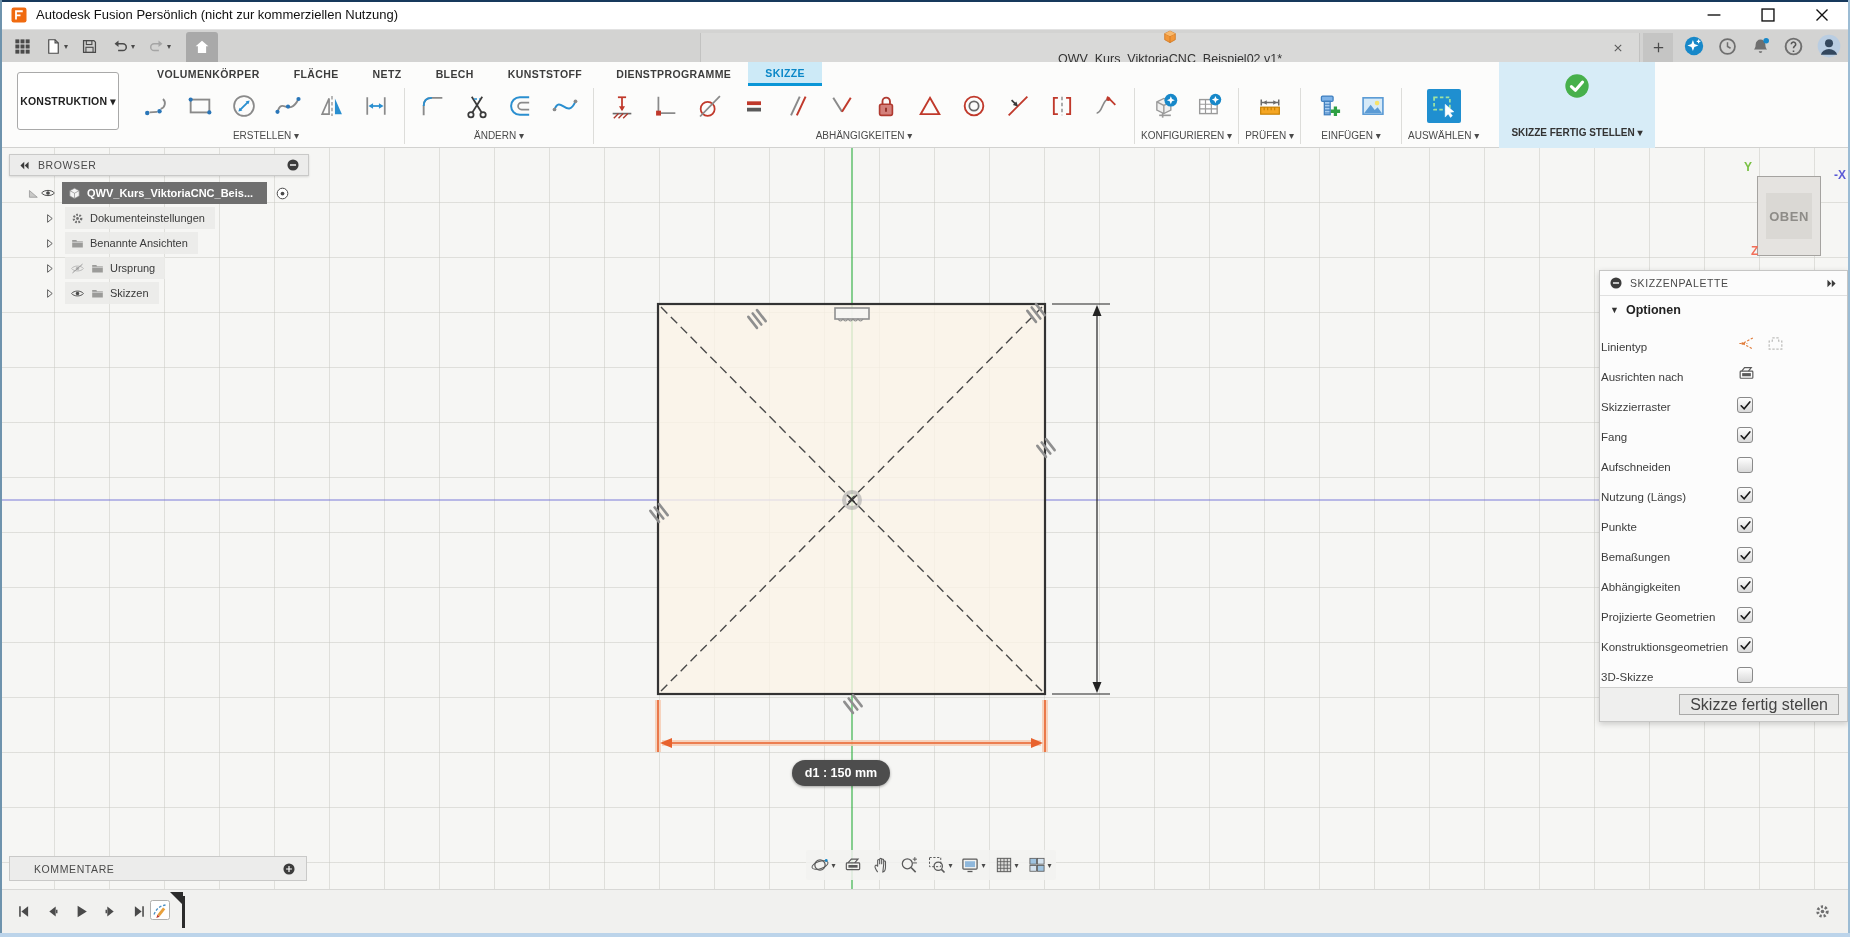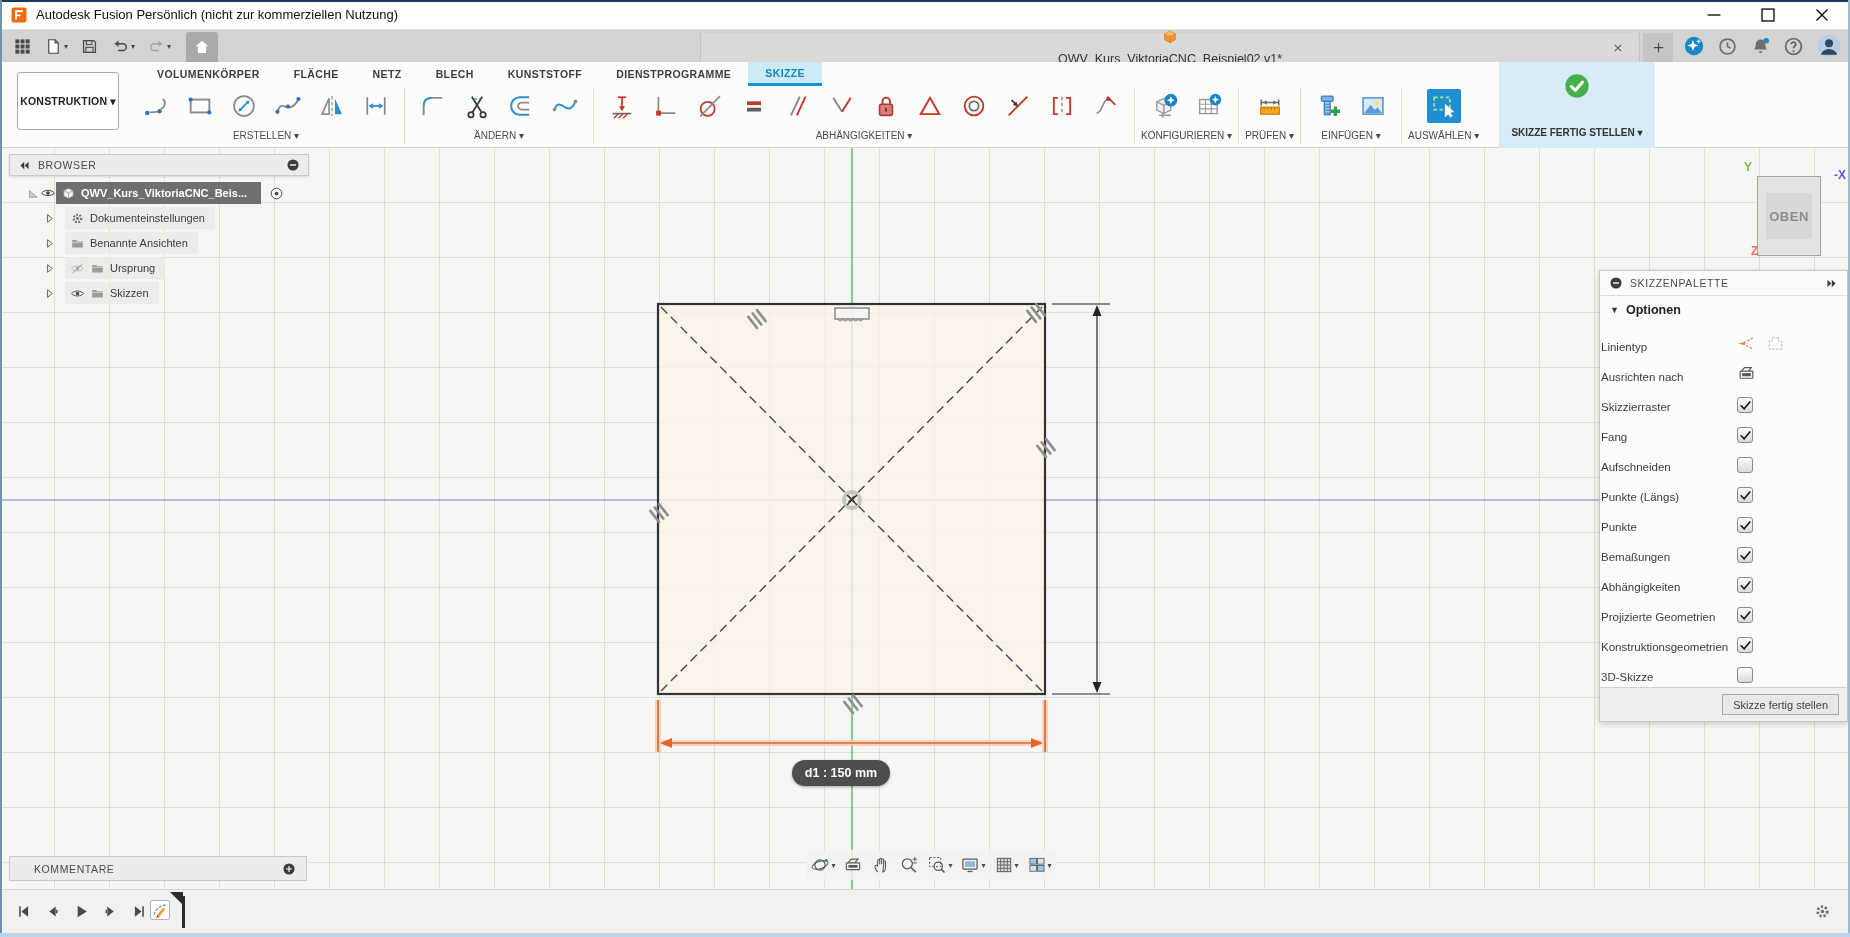--- a/index.html
+++ b/index.html
@@ -78,21 +78,21 @@
   .palette{position:absolute;left:1599px;top:122px;width:249px;height:452px;background:#fcfcfc;border:1px solid #c6c6c5;box-shadow:0 2px 6px rgba(0,0,0,.18);display:flex;flex-direction:column;}
   .pal-header{height:25px;border-bottom:1px solid #e0e0e0;display:flex;align-items:center;padding:0 9px;gap:7px;}
   .pal-header .ph-label{font-size:10.5px;color:#4a4a4a;letter-spacing:.6px;flex:1;}
   .pal-section{height:27px;display:flex;align-items:center;padding:0 10px;gap:7px;font-size:12.5px;font-weight:bold;color:#222;}
   .pal-rows{flex:1;}
   .pal-row{height:30px;display:flex;align-items:flex-end;padding-left:1px;}
   .pal-row .plabel{width:136px;font-size:11.5px;color:#3c3c3c;}
   .pal-row .pctrl{display:flex;align-items:center;gap:10px;}
   .checkbox{width:16px;height:16px;border:1px solid #8a8a8a;border-radius:3px;background:linear-gradient(#fefefe,#d9d9d9);display:flex;align-items:center;justify-content:center;}
   .pal-footer{height:34px;border-top:1px solid #d0d0cf;background:#efefee;display:flex;align-items:center;justify-content:flex-end;padding-right:8px;}
-  .pal-btn{height:21px;padding:0 10px;background:#e8e8e7;border:1px solid #a9a9a8;font-size:11px;color:#444;display:flex;align-items:center;}
+  .pal-btn{height:21px;padding:0 10px;background:#e8e8e7;border:1px solid #a9a9a8;font-size:16px;color:#444;display:flex;align-items:center;}
 
   
   .comments{position:absolute;left:9px;top:708px;width:298px;height:25px;background:#ececeb;border:1px solid #c9c9c8;display:flex;align-items:center;padding:0 10px;}
   .comments .c-label{flex:1;font-size:10.5px;color:#4a4a4a;letter-spacing:.6px;margin-left:14px;}
   .navbar{position:absolute;left:806px;top:702px;width:250px;height:30px;display:flex;align-items:center;justify-content:center;gap:4px;background:rgba(242,242,240,.85);border-radius:3px;}
   .nav-item{display:flex;align-items:center;padding:0 2px;}
 
   
   .timeline{position:absolute;left:0;top:889px;width:1850px;height:48px;background:#f1f1ef;border-top:1px solid #d8d8d6;}
   .tl-controls{position:absolute;left:12px;top:10px;display:flex;gap:7px;align-items:center;}
@@ -677,21 +677,21 @@
             <svg viewBox="0 0 24 24" width="13" height="13">
               <path d="M4.5 19 L19 19 L4.5 6.5 Z" fill="#c9c9c7" stroke="#8a8a8a" stroke-width="1.2"></path>
             </svg>
           </span>
           <span class="icon">
             <svg viewBox="0 0 24 24" width="16" height="16">
               <path d="M2.5 12 C 6.5 6.8, 17.5 6.8, 21.5 12 C 17.5 17.2, 6.5 17.2, 2.5 12 Z" fill="none" stroke="#4a4a4a" stroke-width="1.5"></path>
               <circle cx="12" cy="12" r="2.8" fill="#4a4a4a"></circle>
             </svg>
           </span>
-          <span class="chip" style="">
+          <span class="chip" style="margin-left: 6px;">
             <span class="icon">
               <svg viewBox="0 0 24 24" width="15" height="15">
                 <path d="M12 3.5 L19.5 7.5 V16 L12 20 L4.5 16 V7.5 Z" fill="#f5f5f5" stroke="#8a8a8a" stroke-width="1.1"></path>
                 <path d="M4.5 7.5 L12 11.5 L19.5 7.5 M12 11.5 V20" stroke="#8a8a8a" stroke-width="1.1" fill="none"></path>
               </svg>
             </span>
             <span>QWV_Kurs_ViktoriaCNC_Beis...</span>
           </span>
           <span class="icon" style="margin-left: 8px;">
             <svg viewBox="0 0 24 24" width="15" height="15">
@@ -850,21 +850,21 @@
             </span>
           </span>
         </div>
         <div class="pal-row">
           <span class="plabel">Aufschneiden</span>
           <span class="pctrl">
             <span class="checkbox"></span>
           </span>
         </div>
         <div class="pal-row">
-          <span class="plabel">Punkte (Längs)</span>
+          <span class="plabel">Nutzung (Längs)</span>
           <span class="pctrl">
             <span class="checkbox">
               <svg viewBox="0 0 24 24" width="13" height="13">
                 <path d="M4 12.5 L9.5 18 L20 5.5" fill="none" stroke="#1a1a1a" stroke-width="3" stroke-linecap="round"></path>
               </svg>
             </span>
           </span>
         </div>
         <div class="pal-row">
           <span class="plabel">Punkte</span>

